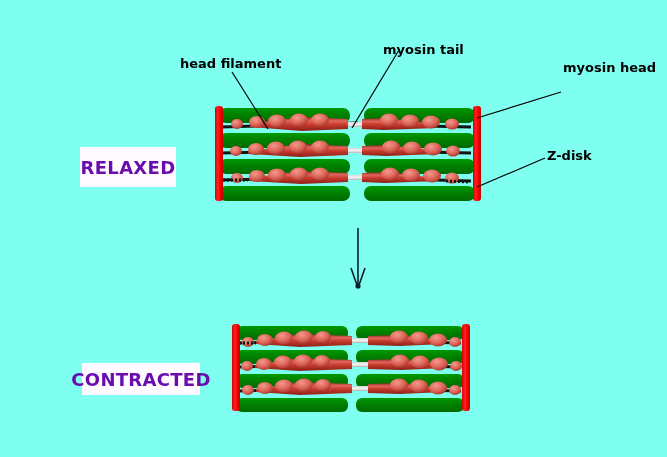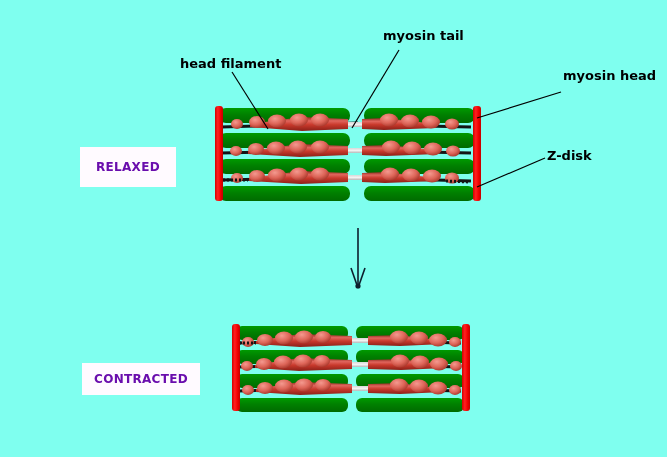--- a/index.html
+++ b/index.html
@@ -37,28 +37,28 @@
     position: absolute;
     background: #FFFAFF;
     border: 0;
     display: flex;
     align-items: center;
     justify-content: center;
   }
   .state-text {
     font-family: "DejaVu Sans", sans-serif;
     font-weight: bold;
-    font-size: 12px;
+    font-size: 18px;
     color: #6A0DAD;
     letter-spacing: 0.3px;
     white-space: nowrap;
   }
   #lbl-actin  { left: 180px; top: 56px; }
-  #lbl-tail   { left: 383px; top: 28px; }
-  #lbl-head   { left: 563px; top: 68px; }
+  #lbl-tail   { left: 383px; top: 42px; }
+  #lbl-head   { left: 563px; top: 60px; }
   #lbl-zdisk  { left: 547px; top: 148px; }
   #box-relaxed    { left: 80px;  top: 147px; width: 96px;  height: 40px; }
   #box-contracted { left: 82px;  top: 363px; width: 118px; height: 32px; }
 </style>
 </head>
 <body>
 
 <div id="canvas">
 
   <svg id="scene" viewBox="0 0 667 457" xmlns="http://www.w3.org/2000/svg">

